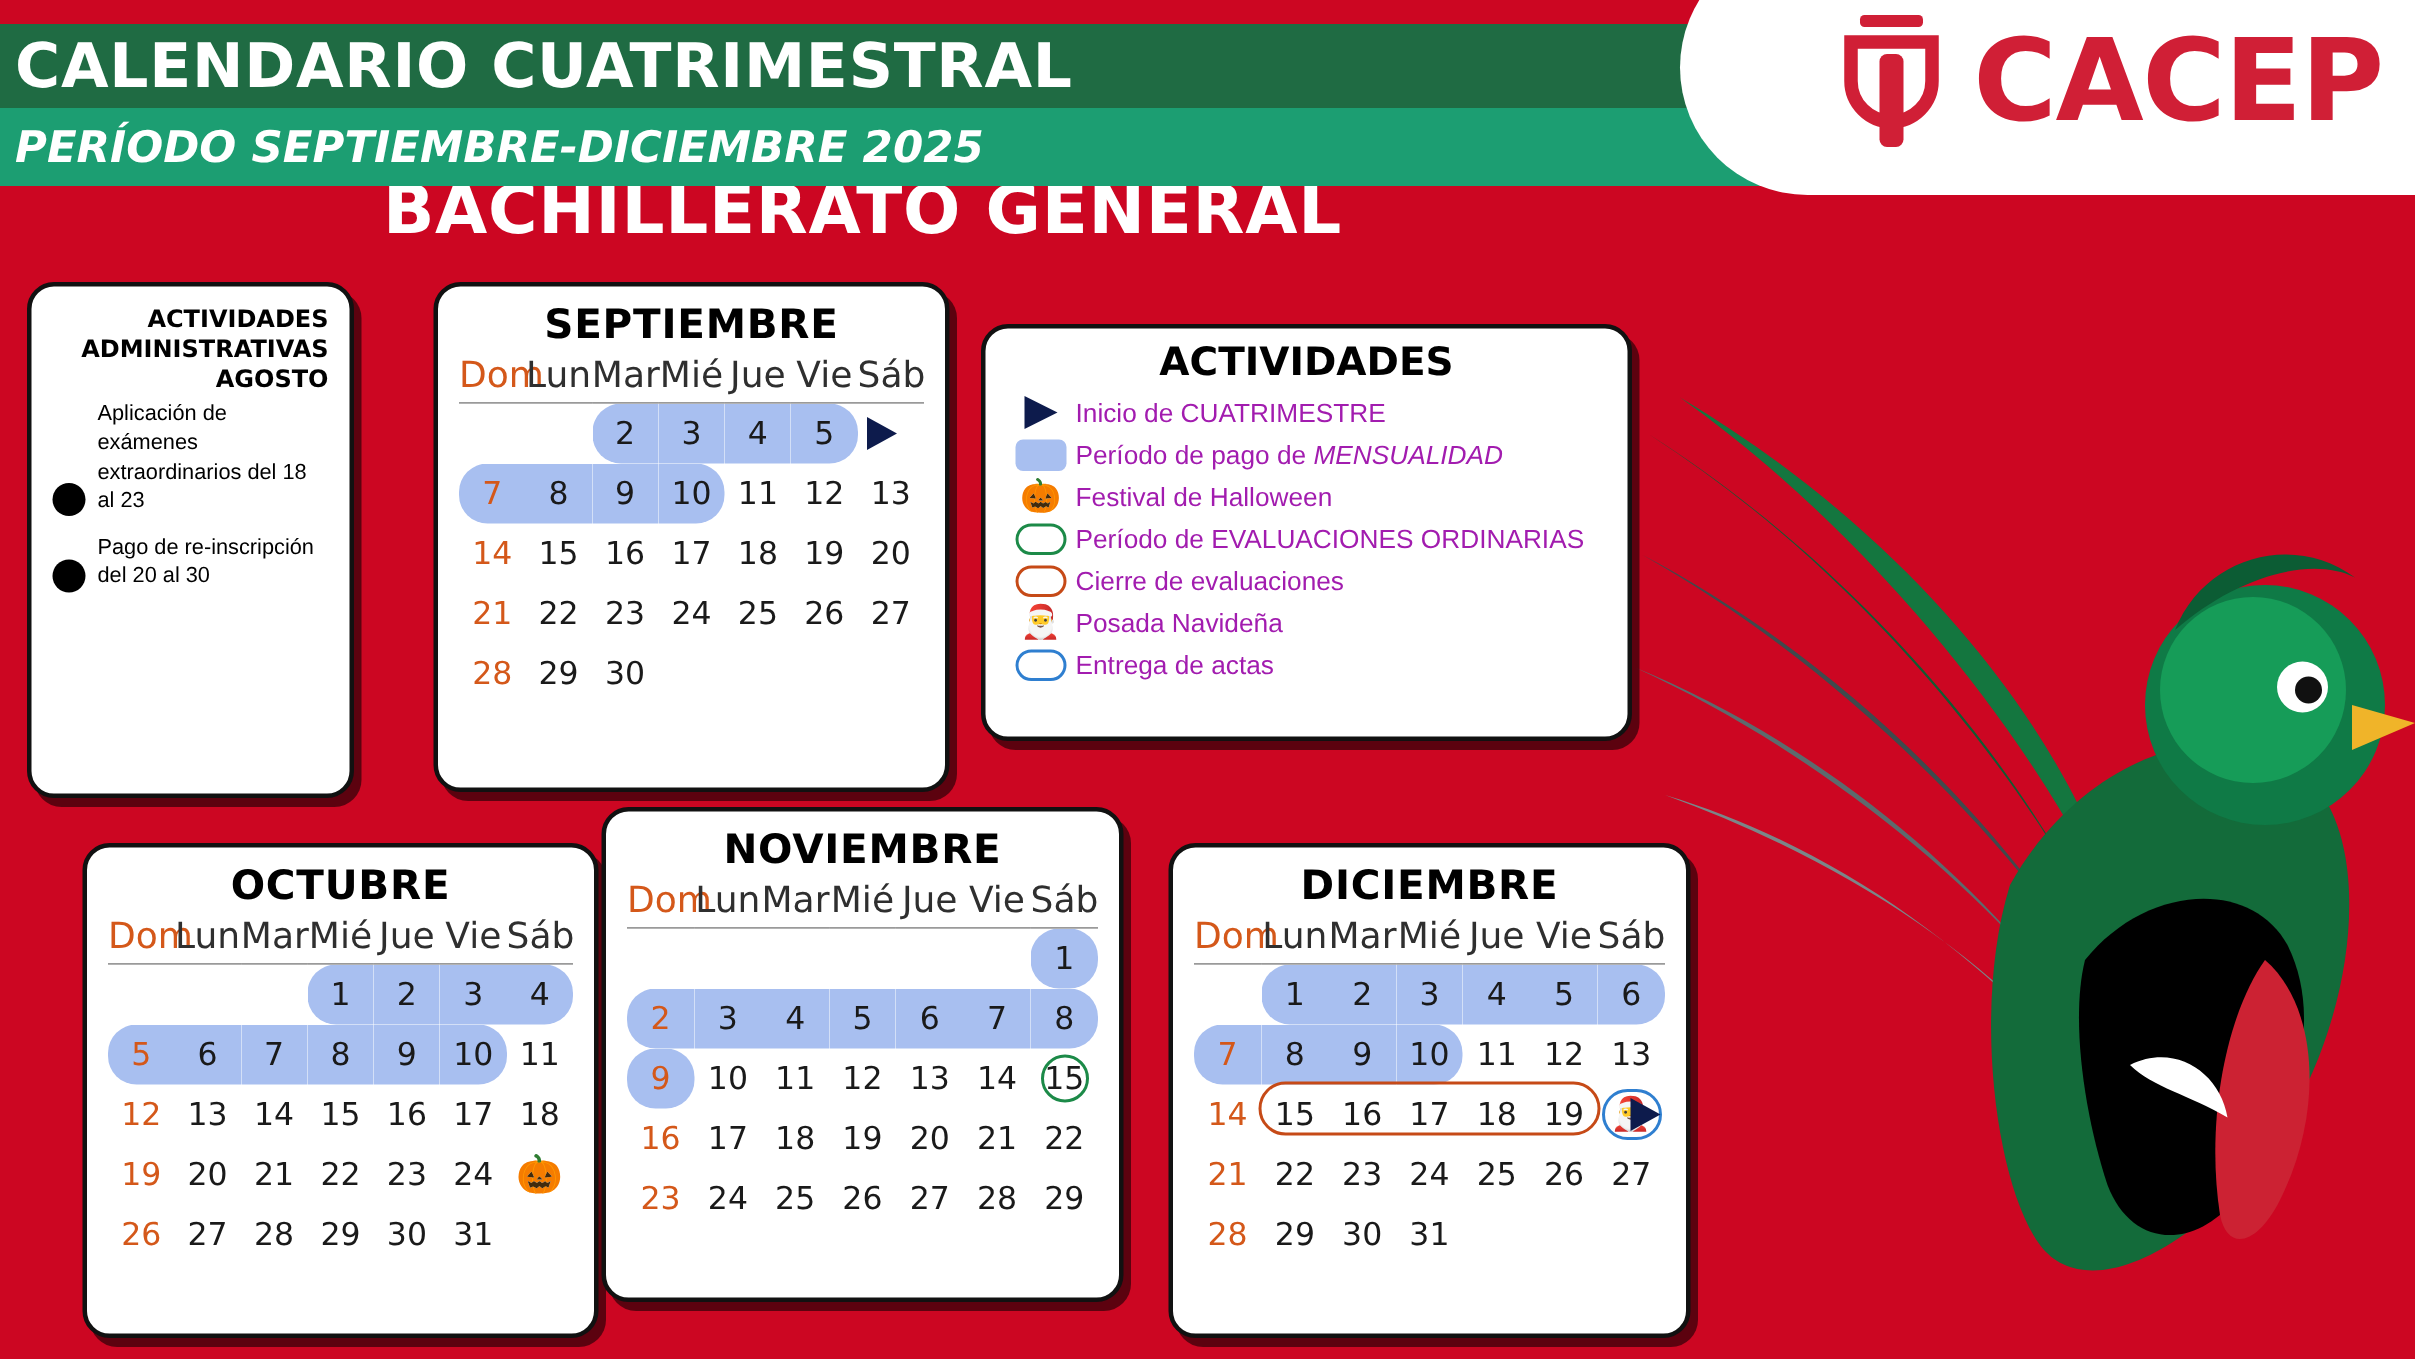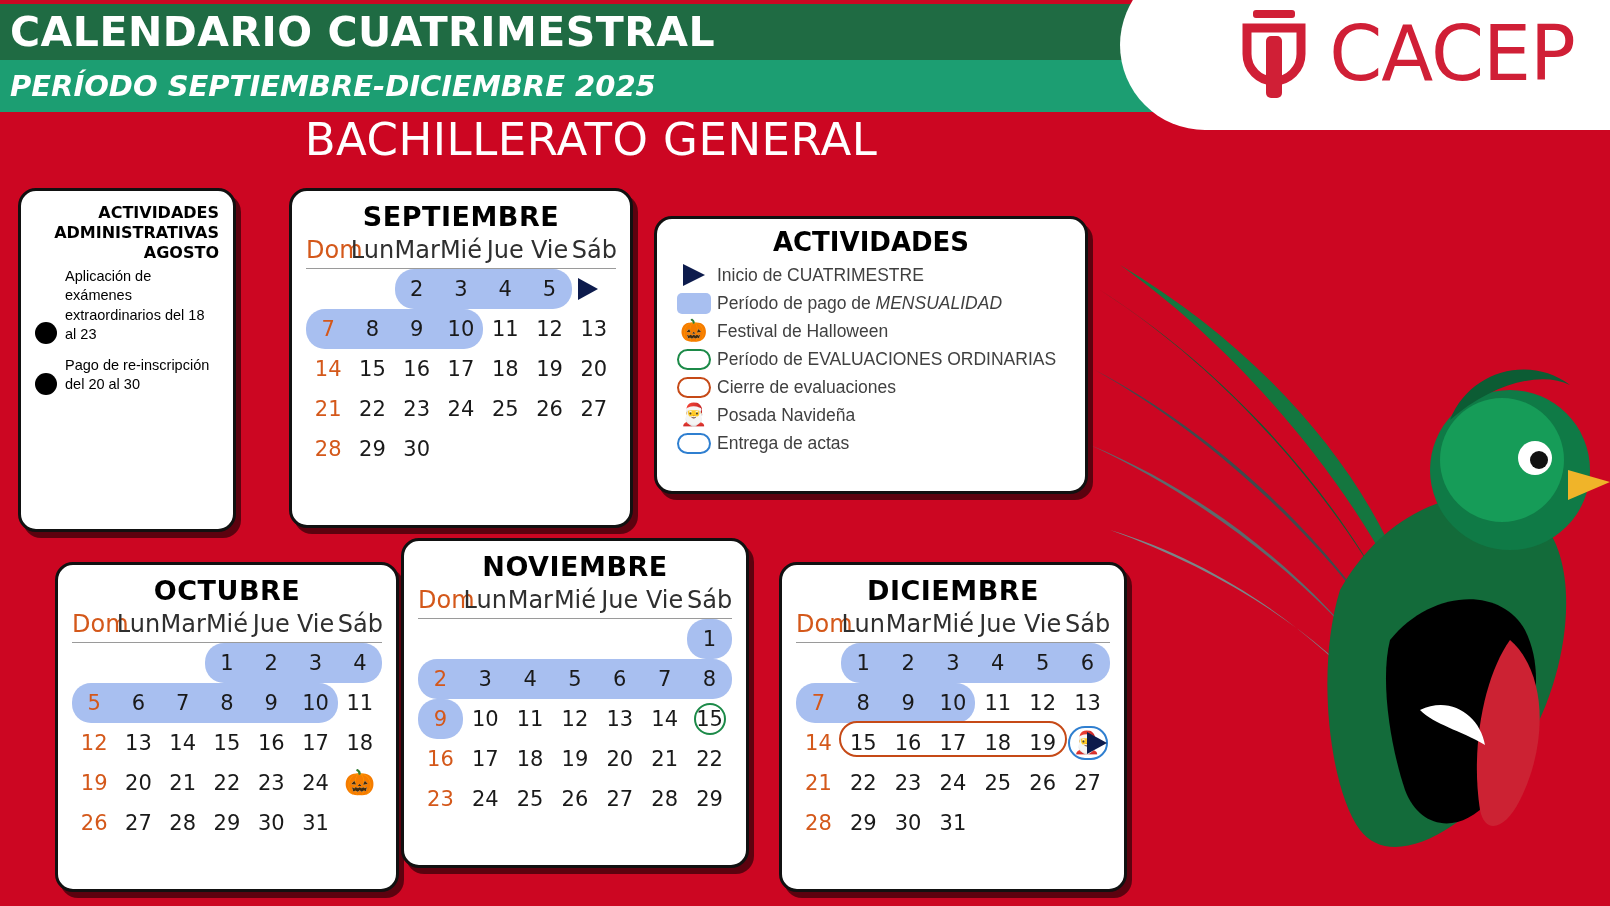--- a/index.html
+++ b/index.html
@@ -10,21 +10,21 @@
     font-family: "Liberation Sans", sans-serif;
   }
   body {
     position: relative;
     background: #cc0622;
   }
 
   
   .header {
     position: absolute;
-    top: 4px; left: 0;
+    top: 16px; left: 0;
     width: 1180px;
     height: 108px;
     z-index: 5;
   }
   .header-band-top {
     position: absolute;
     top: 0; left: 0;
     width: 1180px; height: 56px;
     background: #1f6b43;
     display: flex;
@@ -72,35 +72,35 @@
   .logo-inner {
     display: flex;
     align-items: center;
     margin-top: 18px;
     margin-left: 20px;
   }
   .logo-mark { margin-right: 6px; }
   .logo-text {
     color: #d01f36;
     font-size: 76px;
-    font-weight: normal;
+    font-weight: bold;
     letter-spacing: -1px;
     font-family: "DejaVu Sans", sans-serif;
     line-height: 1;
   }
 
   
   .program-title {
     position: absolute;
-    top: 113px; left: 16px;
+    top: 113px; left: 0;
     width: 1150px;
     text-align: center;
     color: #ffffff;
     font-size: 45px;
-    font-weight: normal;
+    font-weight: bold;
     letter-spacing: 0.5px;
     font-family: "DejaVu Sans", sans-serif;
     z-index: 4;
   }
 
   
   .quetzal {
     position: absolute;
     right: 0; top: 170px;
     width: 520px; height: 736px;
@@ -258,21 +258,21 @@
   }
   .legend-icon {
     width: 46px;
     flex: 0 0 46px;
     display: flex;
     align-items: center;
     justify-content: center;
   }
   .legend-label {
     font-size: 17.5px;
-    color: #404040;
+    color: #a21caf;
     white-space: nowrap;
   }
   .legend-label i { font-style: italic; }
   .sw-blue { width: 34px; height: 21px; background: #a8bff0; border-radius: 5px; }
   .sw-ring-green { width: 34px; height: 21px; border: 2.5px solid #1c8a48; border-radius: 11px; }
   .sw-ring-orange { width: 34px; height: 21px; border: 2.5px solid #c64a17; border-radius: 11px; }
   .sw-ring-blue { width: 34px; height: 21px; border: 2.5px solid #2f7fd0; border-radius: 11px; }
   .sw-tri-r { width: 0;height:0;border-top:11px solid transparent;border-bottom:11px solid transparent;border-left:22px solid #0d1b4c; }
   .sw-tri-l { width: 0;height:0;border-top:11px solid transparent;border-bottom:11px solid transparent;border-right:22px solid #0d1b4c; }
   .sw-emoji { font-size: 22px; }

